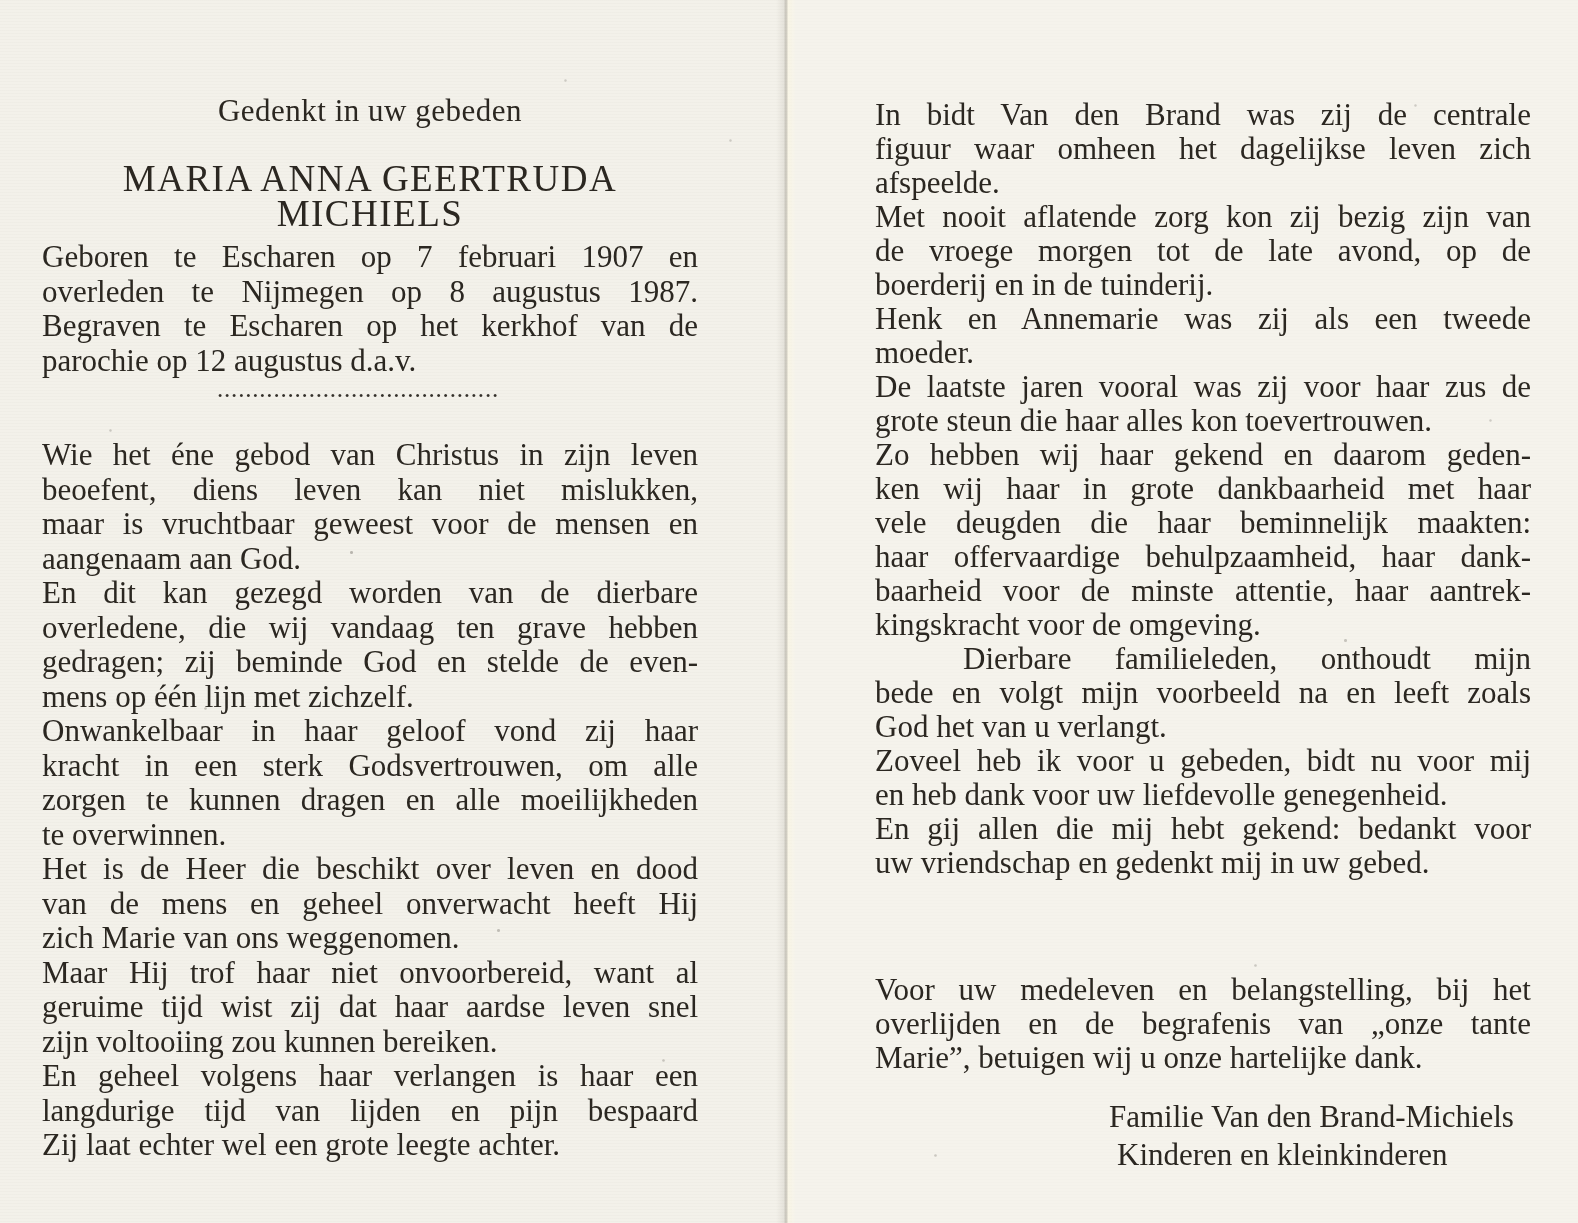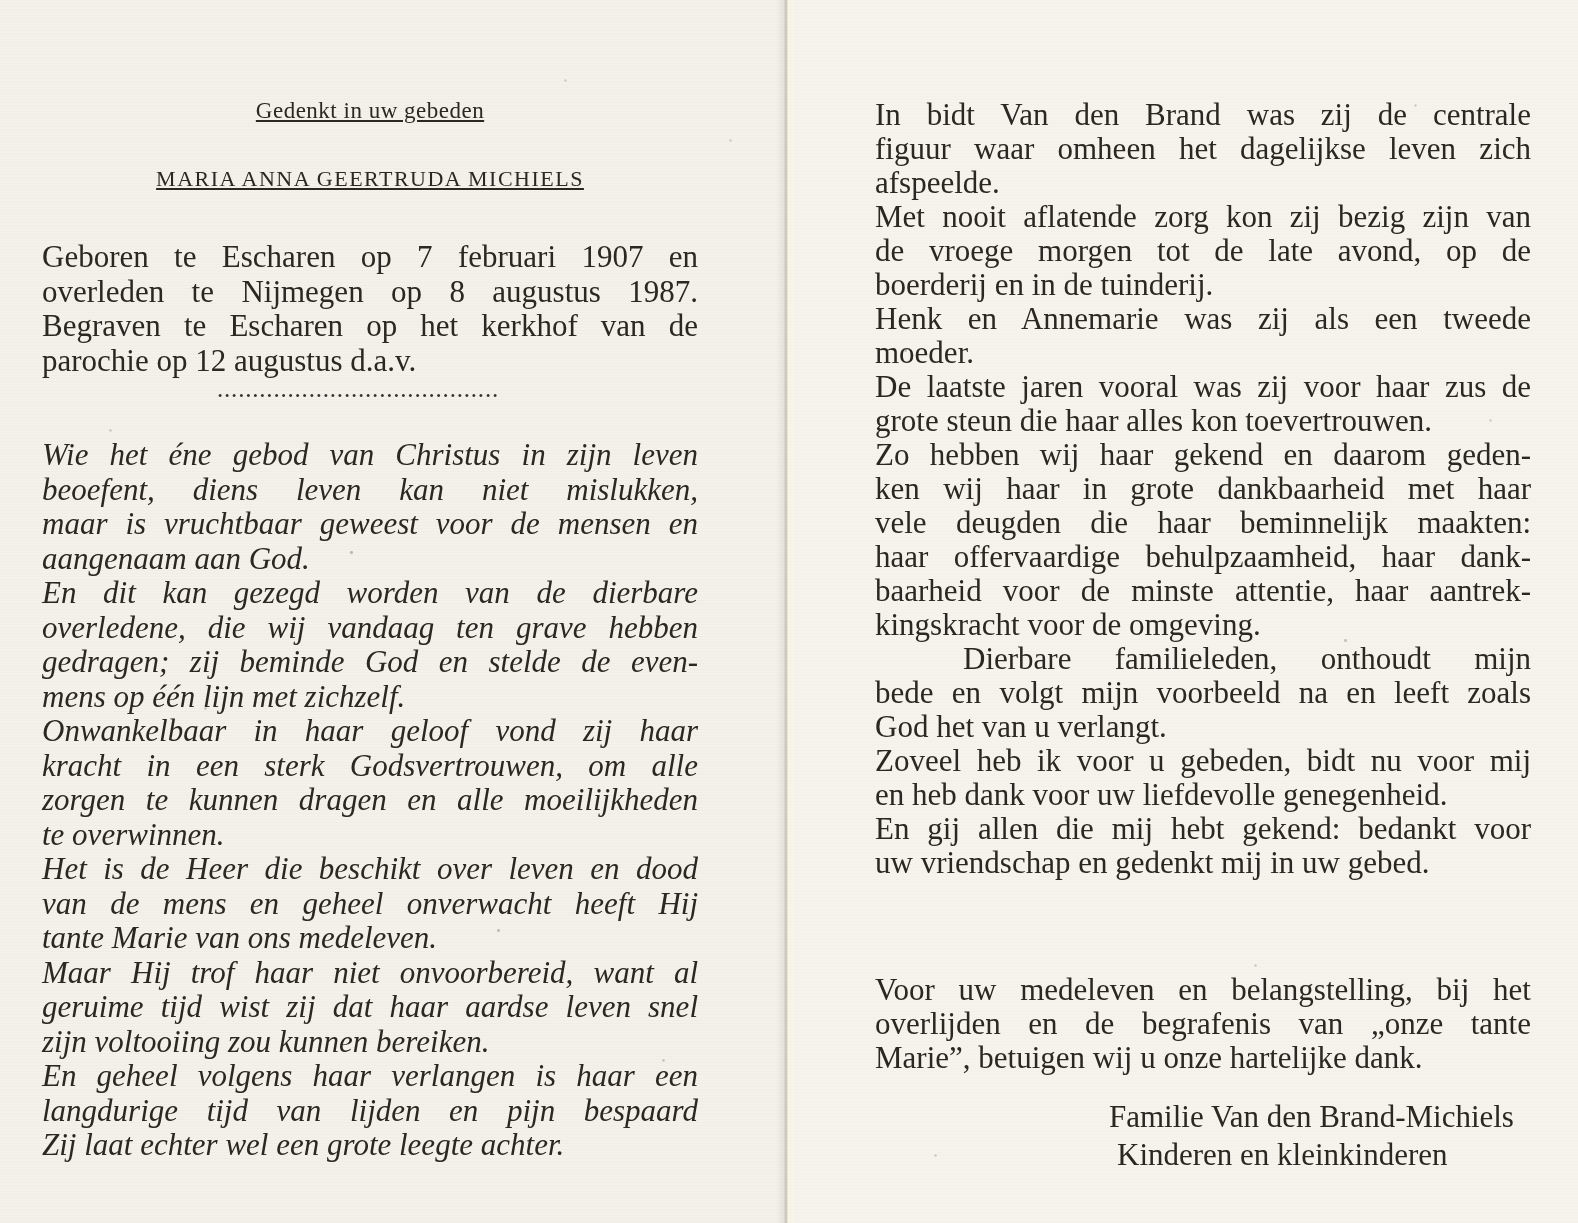--- a/index.html
+++ b/index.html
@@ -43,22 +43,22 @@
       1345px 640px 0 1px rgba(55,50,42,.24), 1066px 820px 0 .8px rgba(55,50,42,.26),
       1490px 420px 0 .7px rgba(55,50,42,.2),  935px 1155px 0 .8px rgba(55,50,42,.22),
       730px 140px 0 .7px rgba(55,50,42,.2),  1255px 965px 0 .8px rgba(55,50,42,.22),
       565px 80px 0 .7px rgba(55,50,42,.2),   1415px 105px 0 .7px rgba(55,50,42,.2);
   }
   .col{position:absolute;width:656px;font-size:31px;line-height:34.5px;}
   .col-right{line-height:34px;}
   .line{white-space:nowrap;}
   .j{white-space:normal;text-align:justify;text-align-last:justify;}
   .center{text-align:center;white-space:normal;}
-  .header-line{font-size:23px;letter-spacing:.5px;text-decoration:underline;}
-  .name-line{font-size:22px;letter-spacing:1.5px;text-decoration:underline;}
+  .header-line{font-size:31px;letter-spacing:.5px;}
+  .name-line{font-size:37px;letter-spacing:1.5px;}
   .dots{font-size:25px;letter-spacing:.8px;margin-left:175px;color:#34302a;}
   .indent{padding-left:88px;}
   .sig{padding-left:185px;line-height:37.5px;}
   .sig2{padding-left:193px;}
 </style>
 </head>
 <body>
 
 <div class="paper-texture"></div>
 <div class="page-right-tint"></div>
@@ -73,36 +73,36 @@
   <div class="line j">Geboren te Escharen op 7 februari 1907 en</div>
   <div class="line j">overleden te Nijmegen op 8 augustus 1987.</div>
   <div class="line j">Begraven te Escharen op het kerkhof van de</div>
   <div class="line">parochie op 12 augustus d.a.v.</div>
 </div>
 
 <div class="col" style="left:42px;top:372px;">
   <div class="dots">........................................</div>
 </div>
 
-<div class="col" style="left:42px;top:438px;font-style:italic;">
+<div class="col" style="left:42px;top:438px;">
   <div class="line j">Wie het éne gebod van Christus in zijn leven</div>
   <div class="line j">beoefent, diens leven kan niet mislukken,</div>
   <div class="line j">maar is vruchtbaar geweest voor de mensen en</div>
   <div class="line">aangenaam aan God.</div>
   <div class="line j">En dit kan gezegd worden van de dierbare</div>
   <div class="line j">overledene, die wij vandaag ten grave hebben</div>
   <div class="line j">gedragen; zij beminde God en stelde de even-</div>
   <div class="line">mens op één lijn met zichzelf.</div>
   <div class="line j">Onwankelbaar in haar geloof vond zij haar</div>
   <div class="line j">kracht in een sterk Godsvertrouwen, om alle</div>
   <div class="line j">zorgen te kunnen dragen en alle moeilijkheden</div>
   <div class="line">te overwinnen.</div>
   <div class="line j">Het is de Heer die beschikt over leven en dood</div>
   <div class="line j">van de mens en geheel onverwacht heeft Hij</div>
-  <div class="line">tante Marie van ons medeleven.</div>
+  <div class="line">zich Marie van ons weggenomen.</div>
   <div class="line j">Maar Hij trof haar niet onvoorbereid, want al</div>
   <div class="line j">geruime tijd wist zij dat haar aardse leven snel</div>
   <div class="line">zijn voltooiing zou kunnen bereiken.</div>
   <div class="line j">En geheel volgens haar verlangen is haar een</div>
   <div class="line j">langdurige tijd van lijden en pijn bespaard</div>
   <div class="line">Zij laat echter wel een grote leegte achter.</div>
 </div>
 
 <div class="col col-right" style="left:875px;top:98px;">
   <div class="line j">In bidt Van den Brand was zij de centrale</div>

